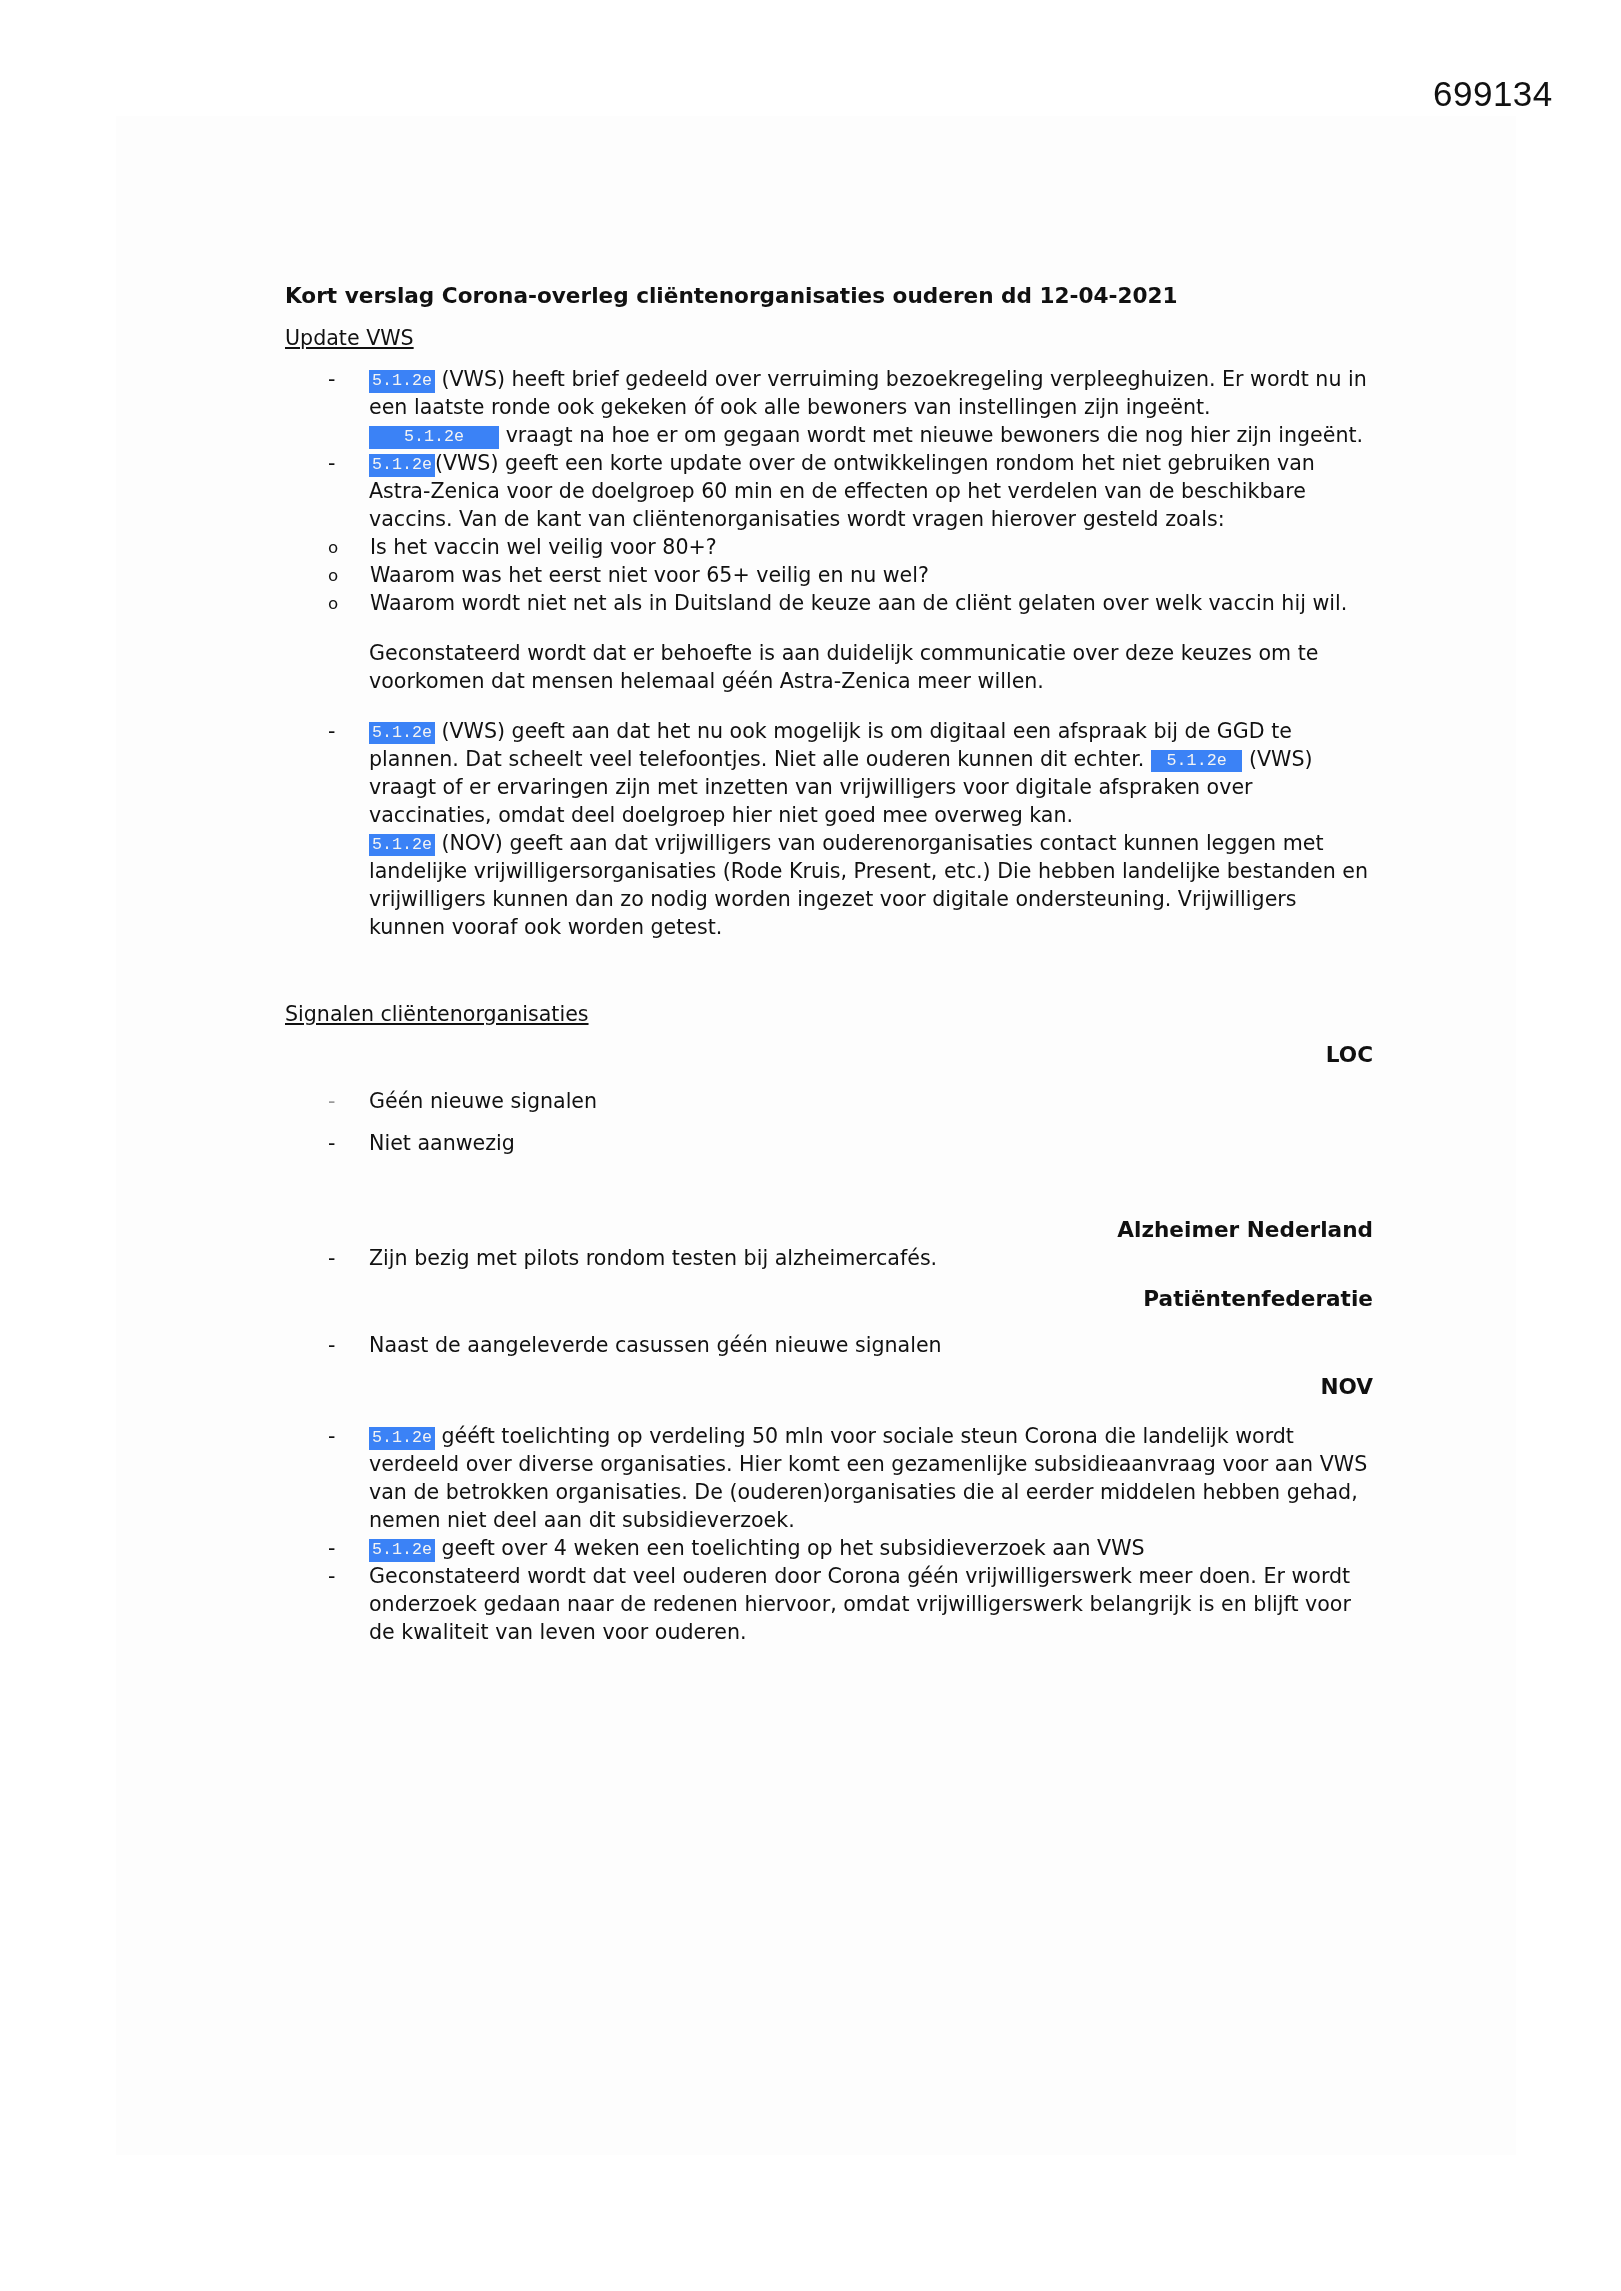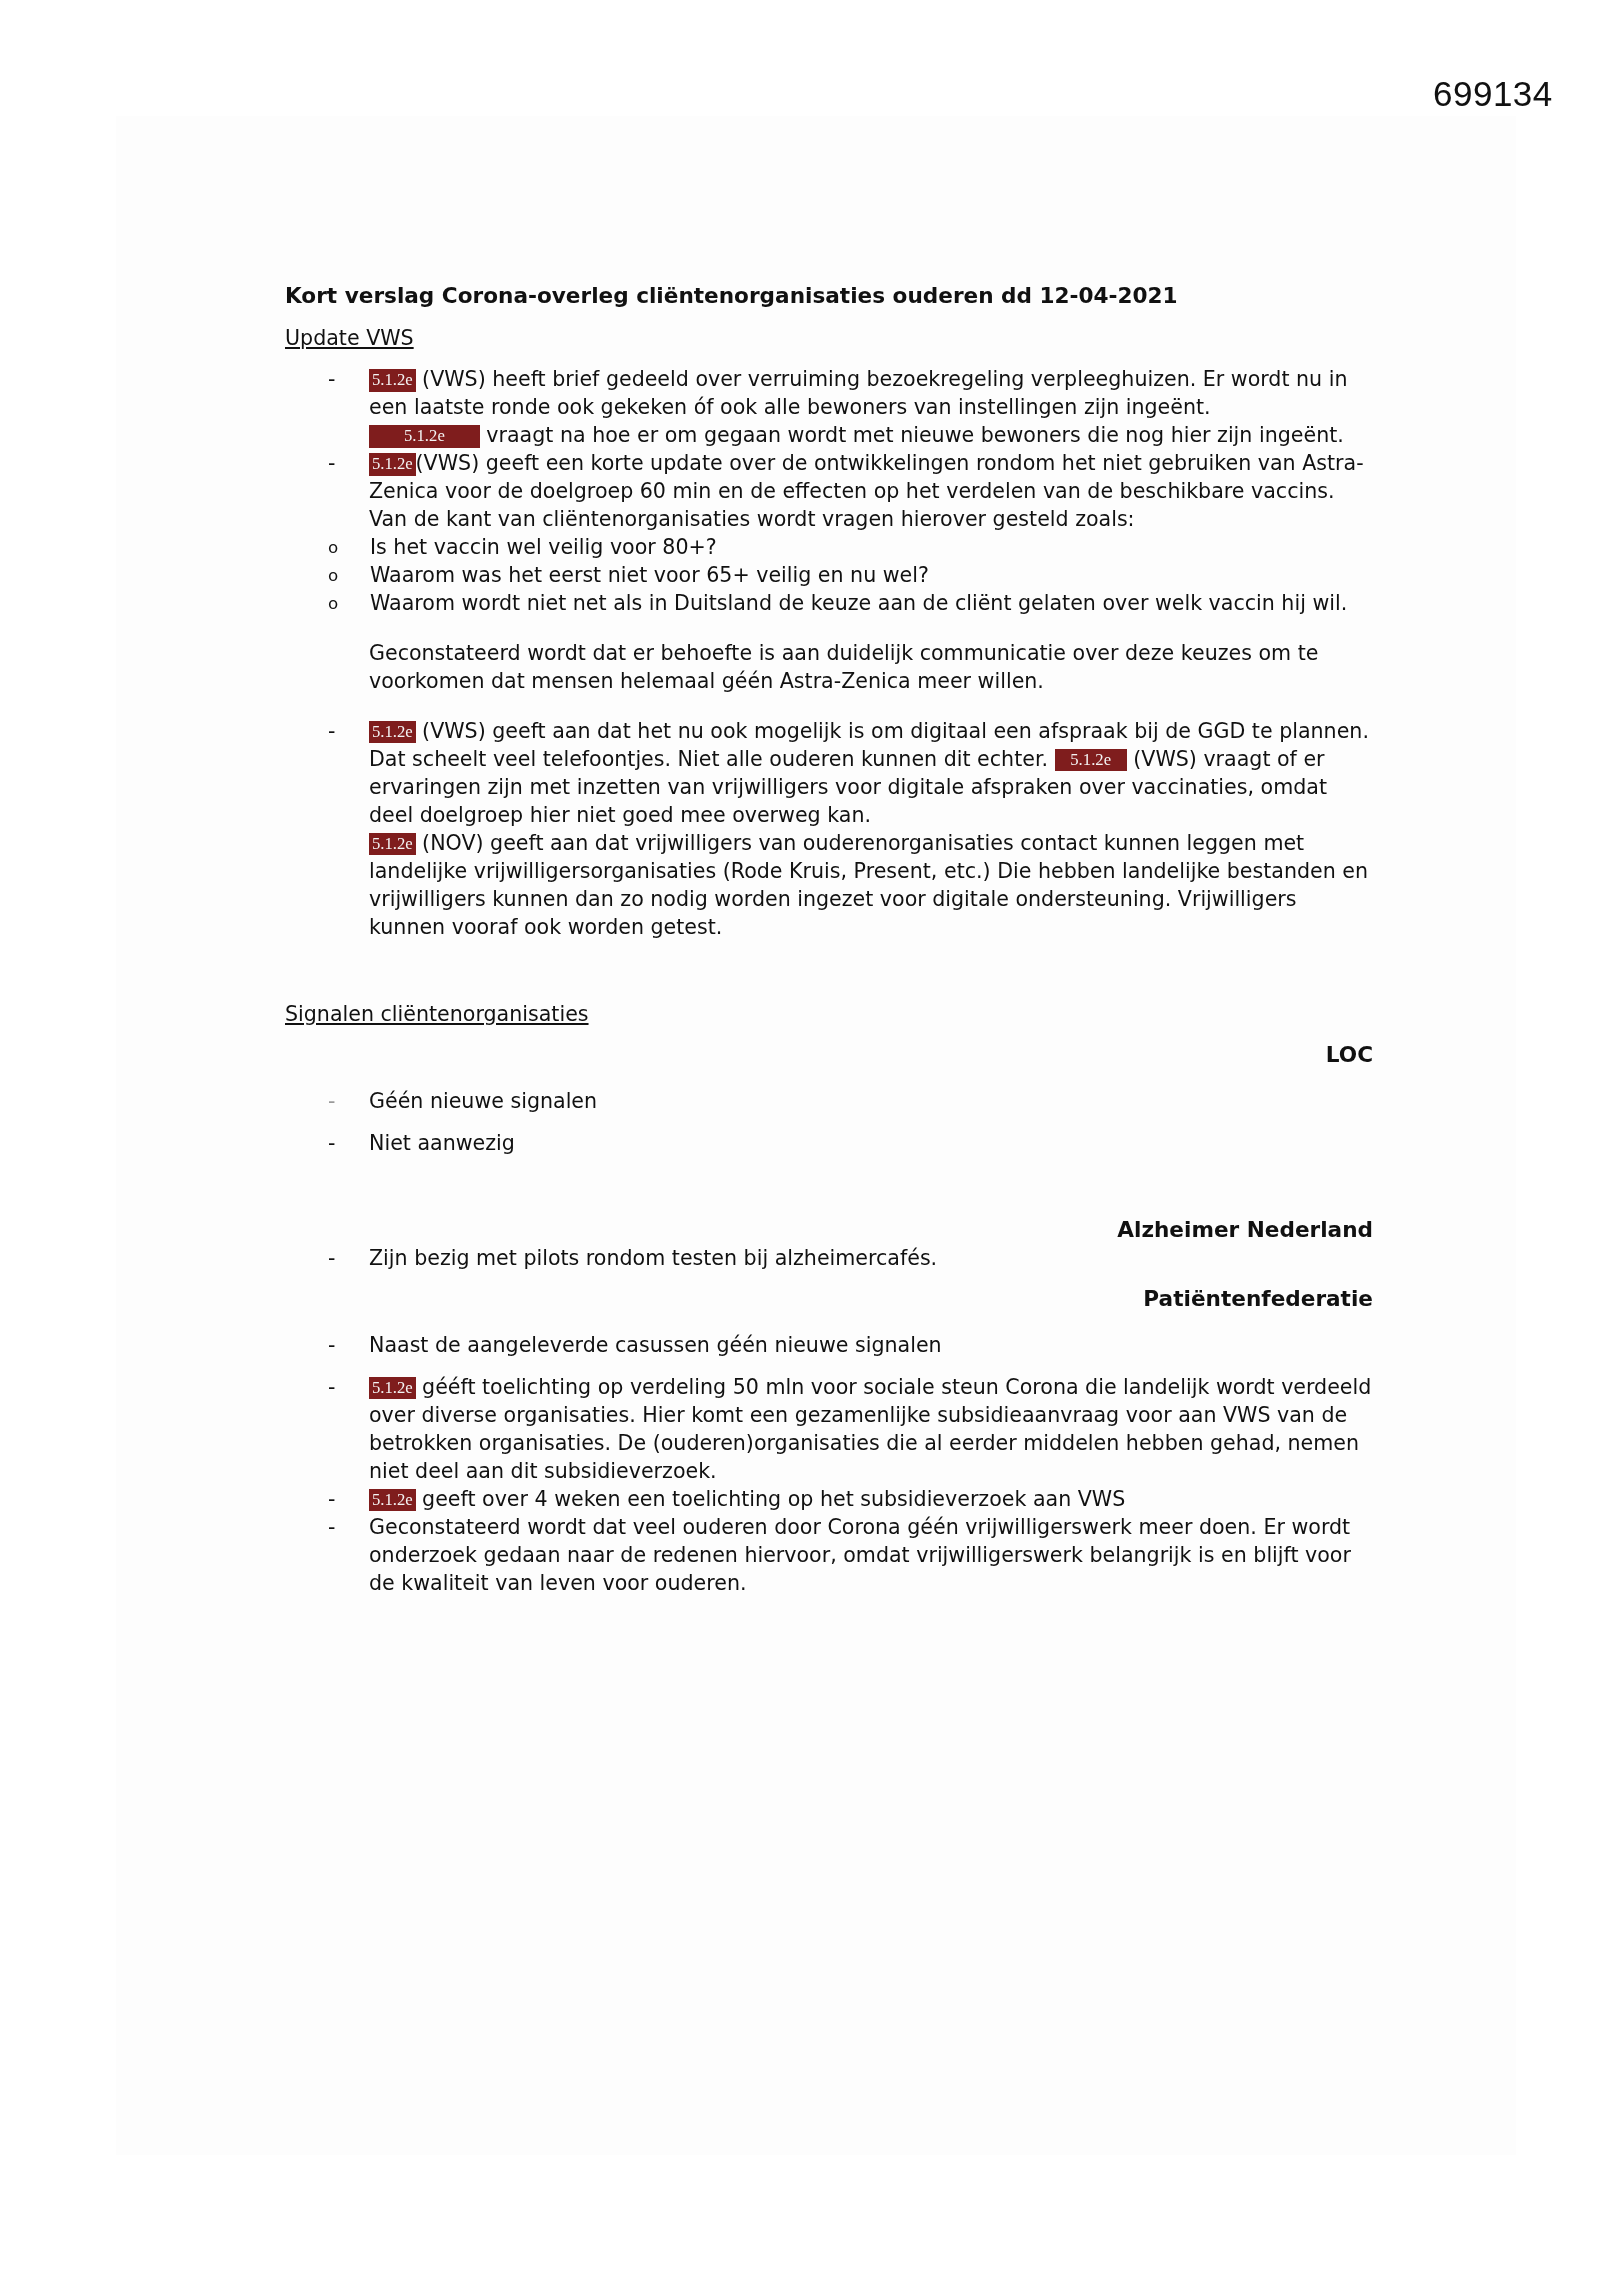--- a/index.html
+++ b/index.html
@@ -11,21 +11,21 @@
   .content { position: absolute; left: 285px; top: 282px; width: 1088px; font-size: 20.6px; line-height: 28px; }
   .title { font-weight: bold; font-size: 21.6px; margin: 0 0 13.7px 0; }
   .section-heading { text-decoration: underline; margin: 0 0 13.7px 0; }
   .org-heading { font-weight: bold; font-size: 21.6px; margin: 0 0 21.6px 0; text-align: right; }
   ul.dash { list-style: none; margin: 0; padding: 0; }
   ul.dash > li { position: relative; padding-left: 84px; }
   ul.dash > li > .bullet { position: absolute; left: 43px; top: 0; }
   ul.sub { list-style: none; margin: 0; padding: 0; }
   ul.sub > li { position: relative; padding-left: 85px; }
   ul.sub > li > .bullet { position: absolute; left: 43px; top: 0; font-size: 16.7px; }
-  .redact { display: inline-block; background: #7f1d1d; color: #f4f4f4; font-family: Liberation Serif, serif;
+  .redact { display: inline-block; background: #3b82f6; color: #f4f4f4; font-family: Liberation Mono, monospace;
             font-size: 16.7px; line-height: 22.5px; padding: 0 2.9px; vertical-align: 1px; }
   .redact.wide { padding: 0 35px; }
   .gap-s { height: 13.7px; }
   .gap-m { height: 21.6px; }
   .gap-xl { height: 59px; }
 </style>
 </head>
 <body>
 
 <div class="scan-area"></div>
@@ -79,19 +79,20 @@
     <li><span class="bullet">-</span><span>Zijn bezig met pilots rondom testen bij alzheimercafés.</span></li>
   </ul>
   <div class="gap-s"></div>
 
   <div class="org-heading" style="margin-bottom:17.6px;">Patiëntenfederatie</div>
   <ul class="dash">
     <li><span class="bullet">-</span><span>Naast de aangeleverde casussen géén nieuwe signalen</span></li>
   </ul>
   <div class="gap-s"></div>
 
+  <div class="org-heading" style="margin-bottom:21.6px;">NOV</div>
   <ul class="dash">
     <li><span class="bullet">-</span><span class="redact">5.1.2e</span><span> gééft toelichting op verdeling 50 mln voor sociale steun Corona die landelijk wordt verdeeld over diverse organisaties. Hier komt een gezamenlijke subsidieaanvraag voor aan VWS van de betrokken organisaties.  De (ouderen)organisaties die al eerder middelen hebben gehad, nemen niet deel aan dit subsidieverzoek.</span></li>
     <li><span class="bullet">-</span><span class="redact">5.1.2e</span><span> geeft over 4 weken een toelichting op het subsidieverzoek aan VWS</span></li>
     <li><span class="bullet">-</span><span>Geconstateerd wordt dat veel ouderen door Corona géén vrijwilligerswerk meer doen. Er wordt onderzoek gedaan naar de redenen hiervoor, omdat vrijwilligerswerk belangrijk is en blijft voor de kwaliteit van leven voor ouderen.</span></li>
   </ul>
 </div>
 
 
 </body></html>

